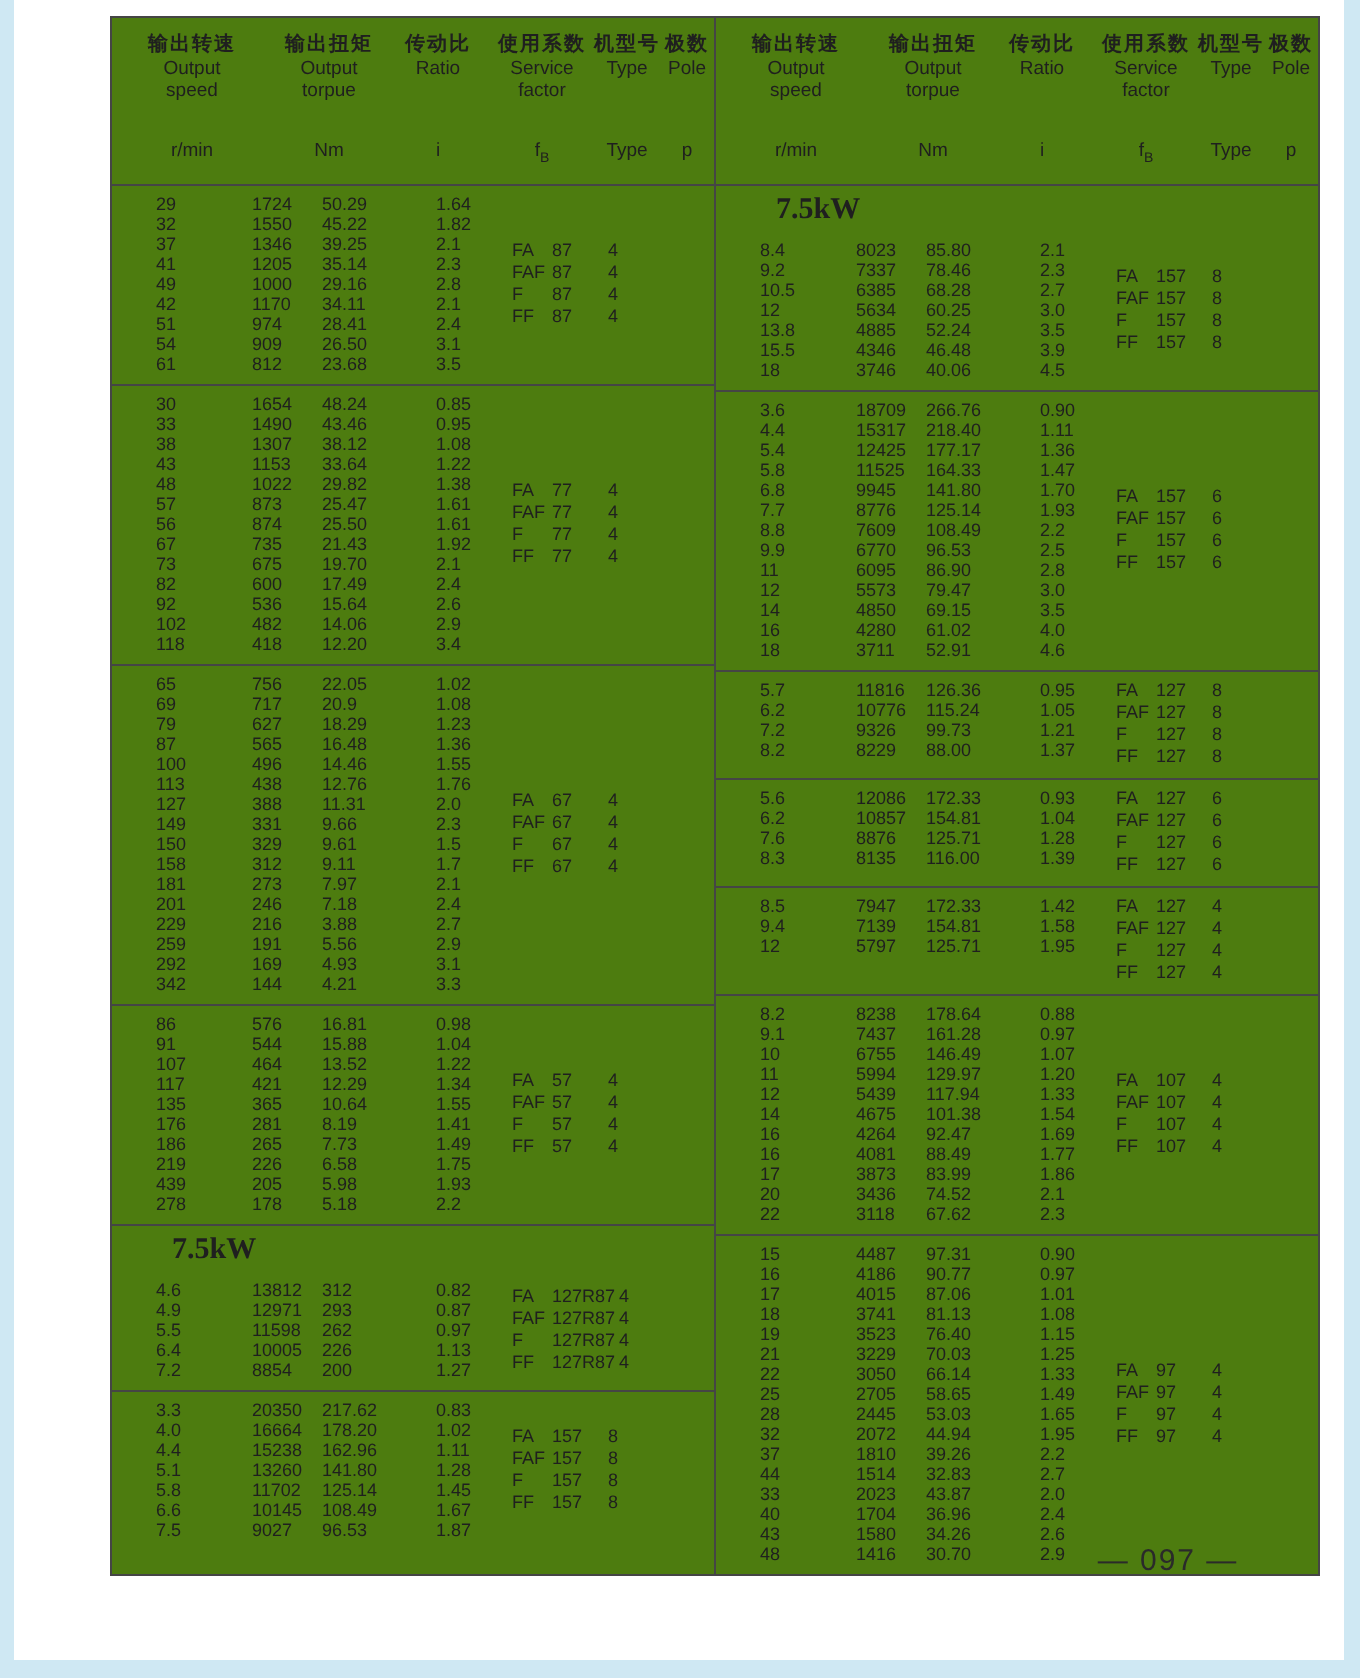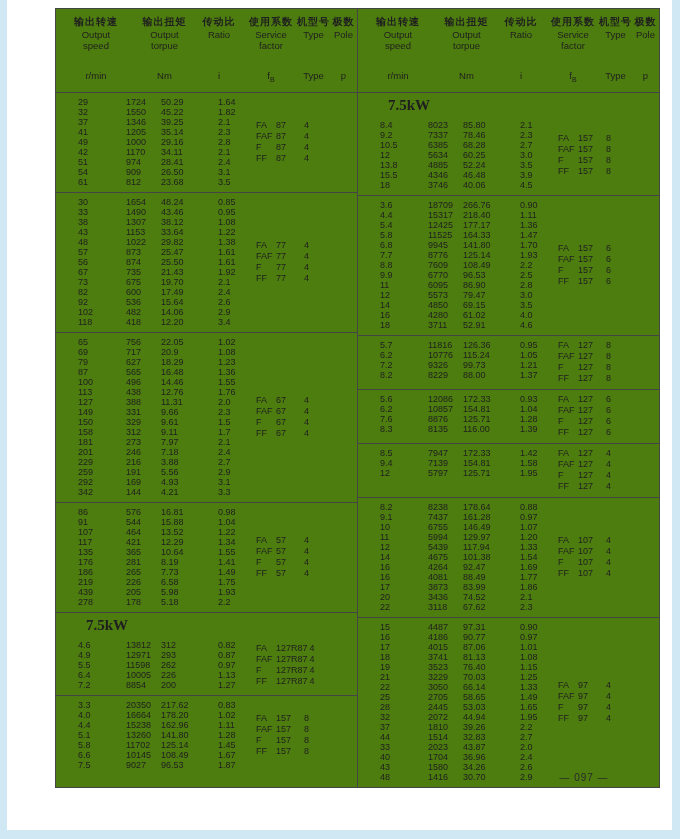--- a/index.html
+++ b/index.html
@@ -42,21 +42,21 @@
   .c2 { width:57px; }
   .c3 { flex:1; }
 
   .types { flex:1; display:flex; flex-direction:column; justify-content:center; }
   .tline { display:flex; padding-left:8px; font-size:9px; line-height:11px; white-space:nowrap; }
   .tname { min-width:46px; }
   .tprefix { display:inline-block; min-width:20px; }
   .tpole { padding-left:2px; }
 
   .footer { position:absolute; top:772px; left:548px; width:72px; text-align:center;
-            font-size:10px; letter-spacing:1px; color:#2a2a2a; }
+            font-size:15px; letter-spacing:1px; color:#2a2a2a; }
 </style>
 </head>
 <body>
 
 <div class="page">
   <div class="edge-left"></div>
   <div class="edge-right"></div>
   <div class="edge-bottom"></div>
 
   <div class="tables-area">

